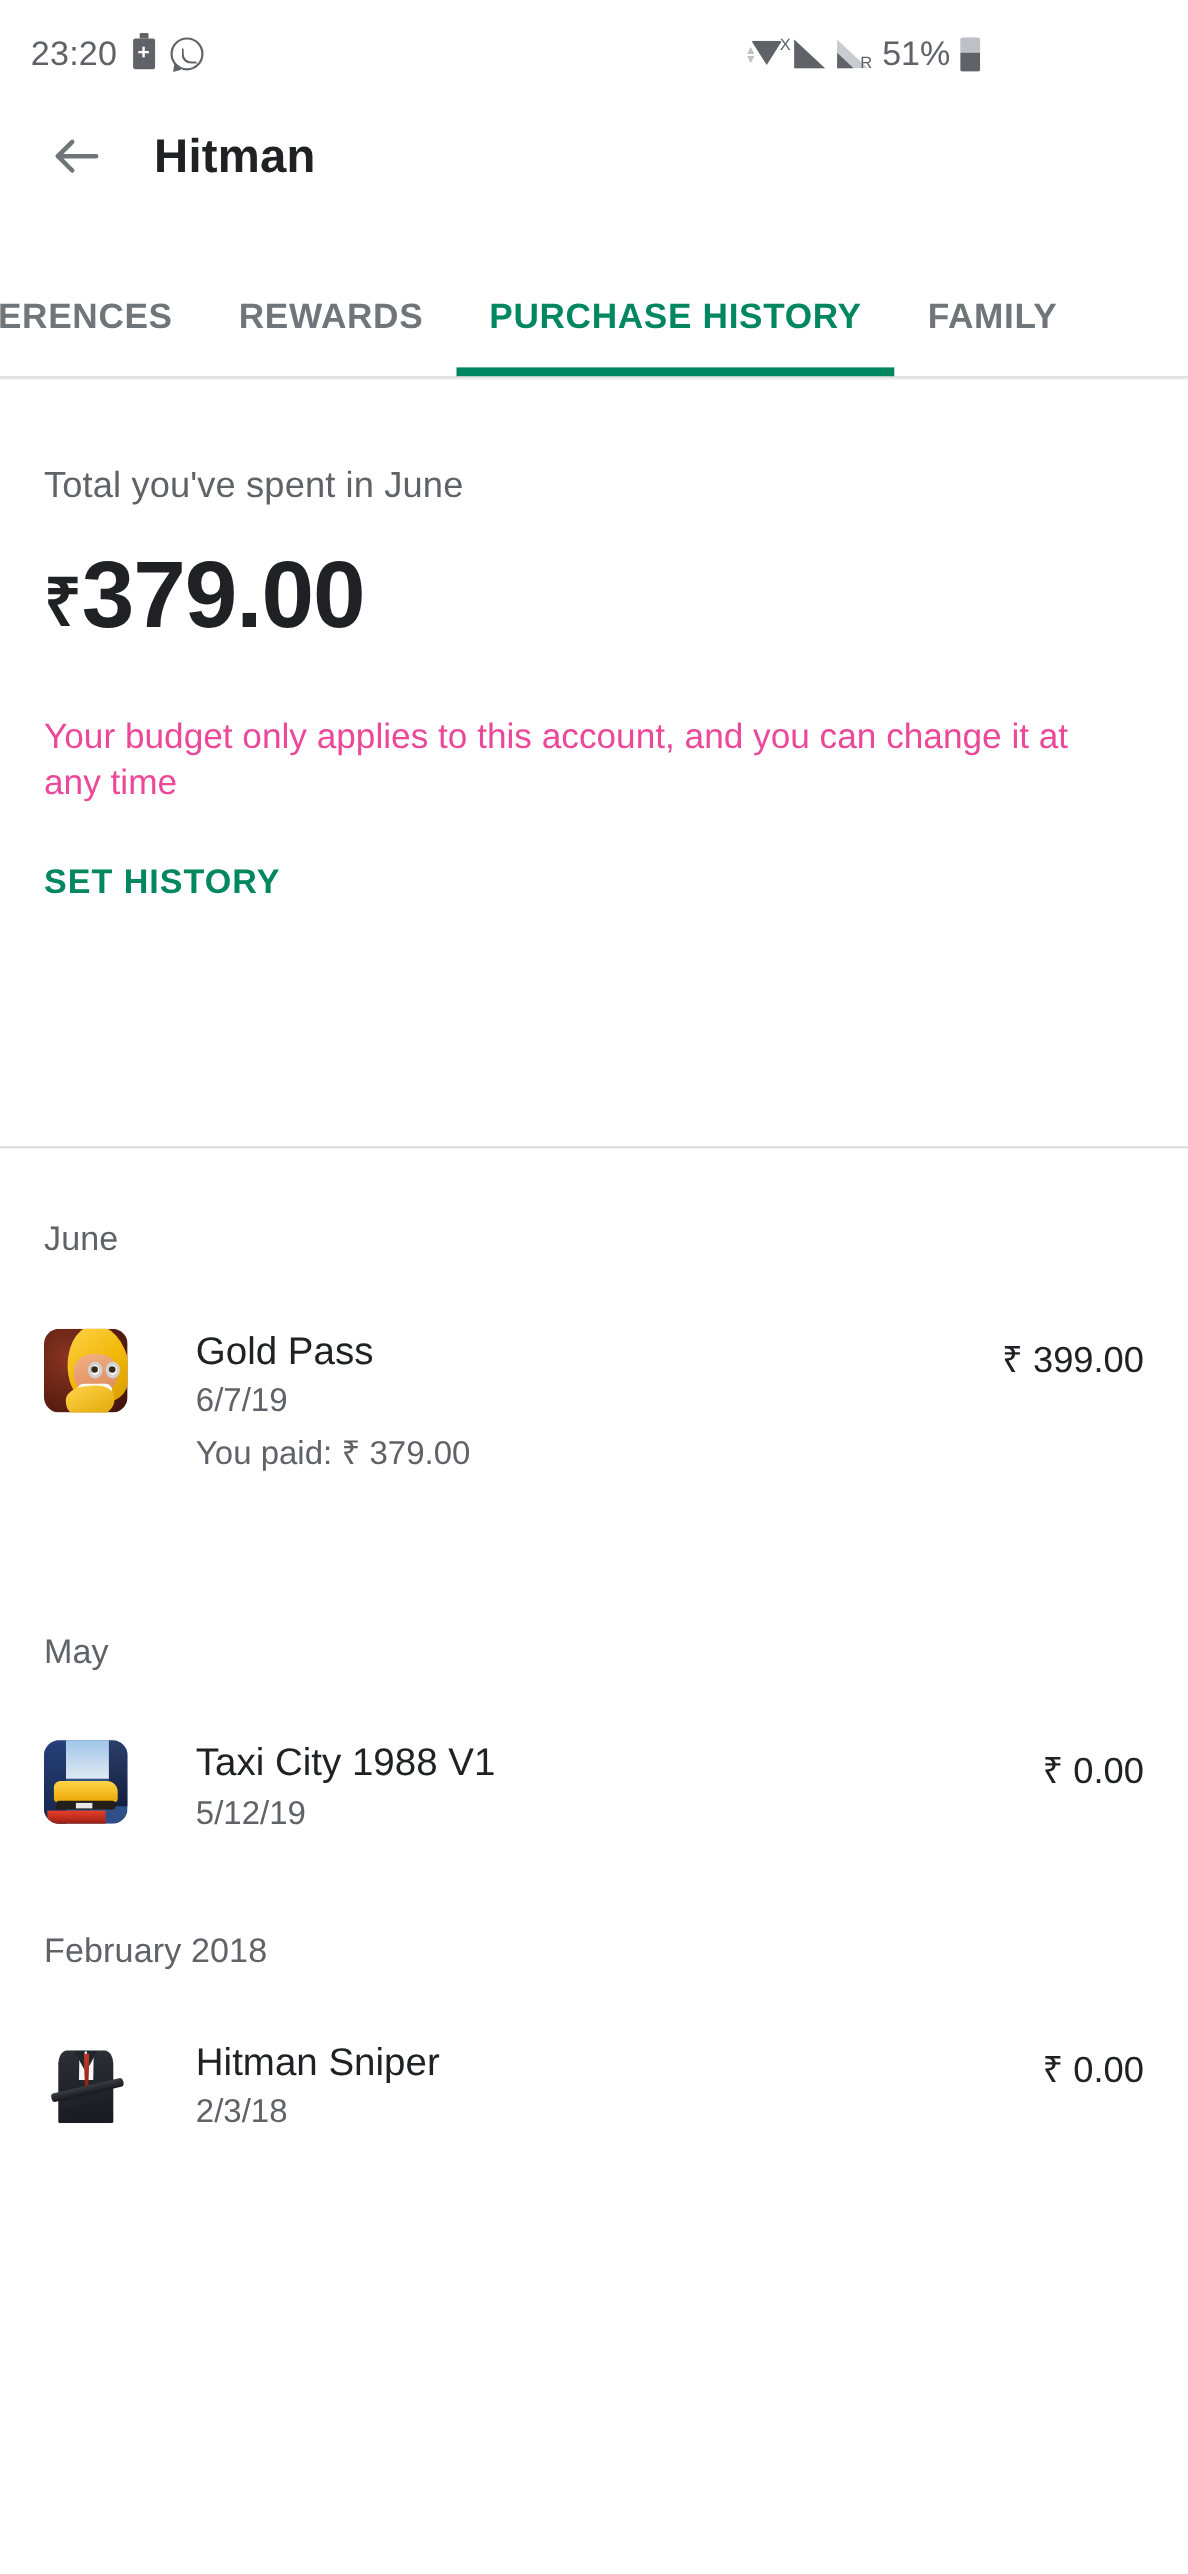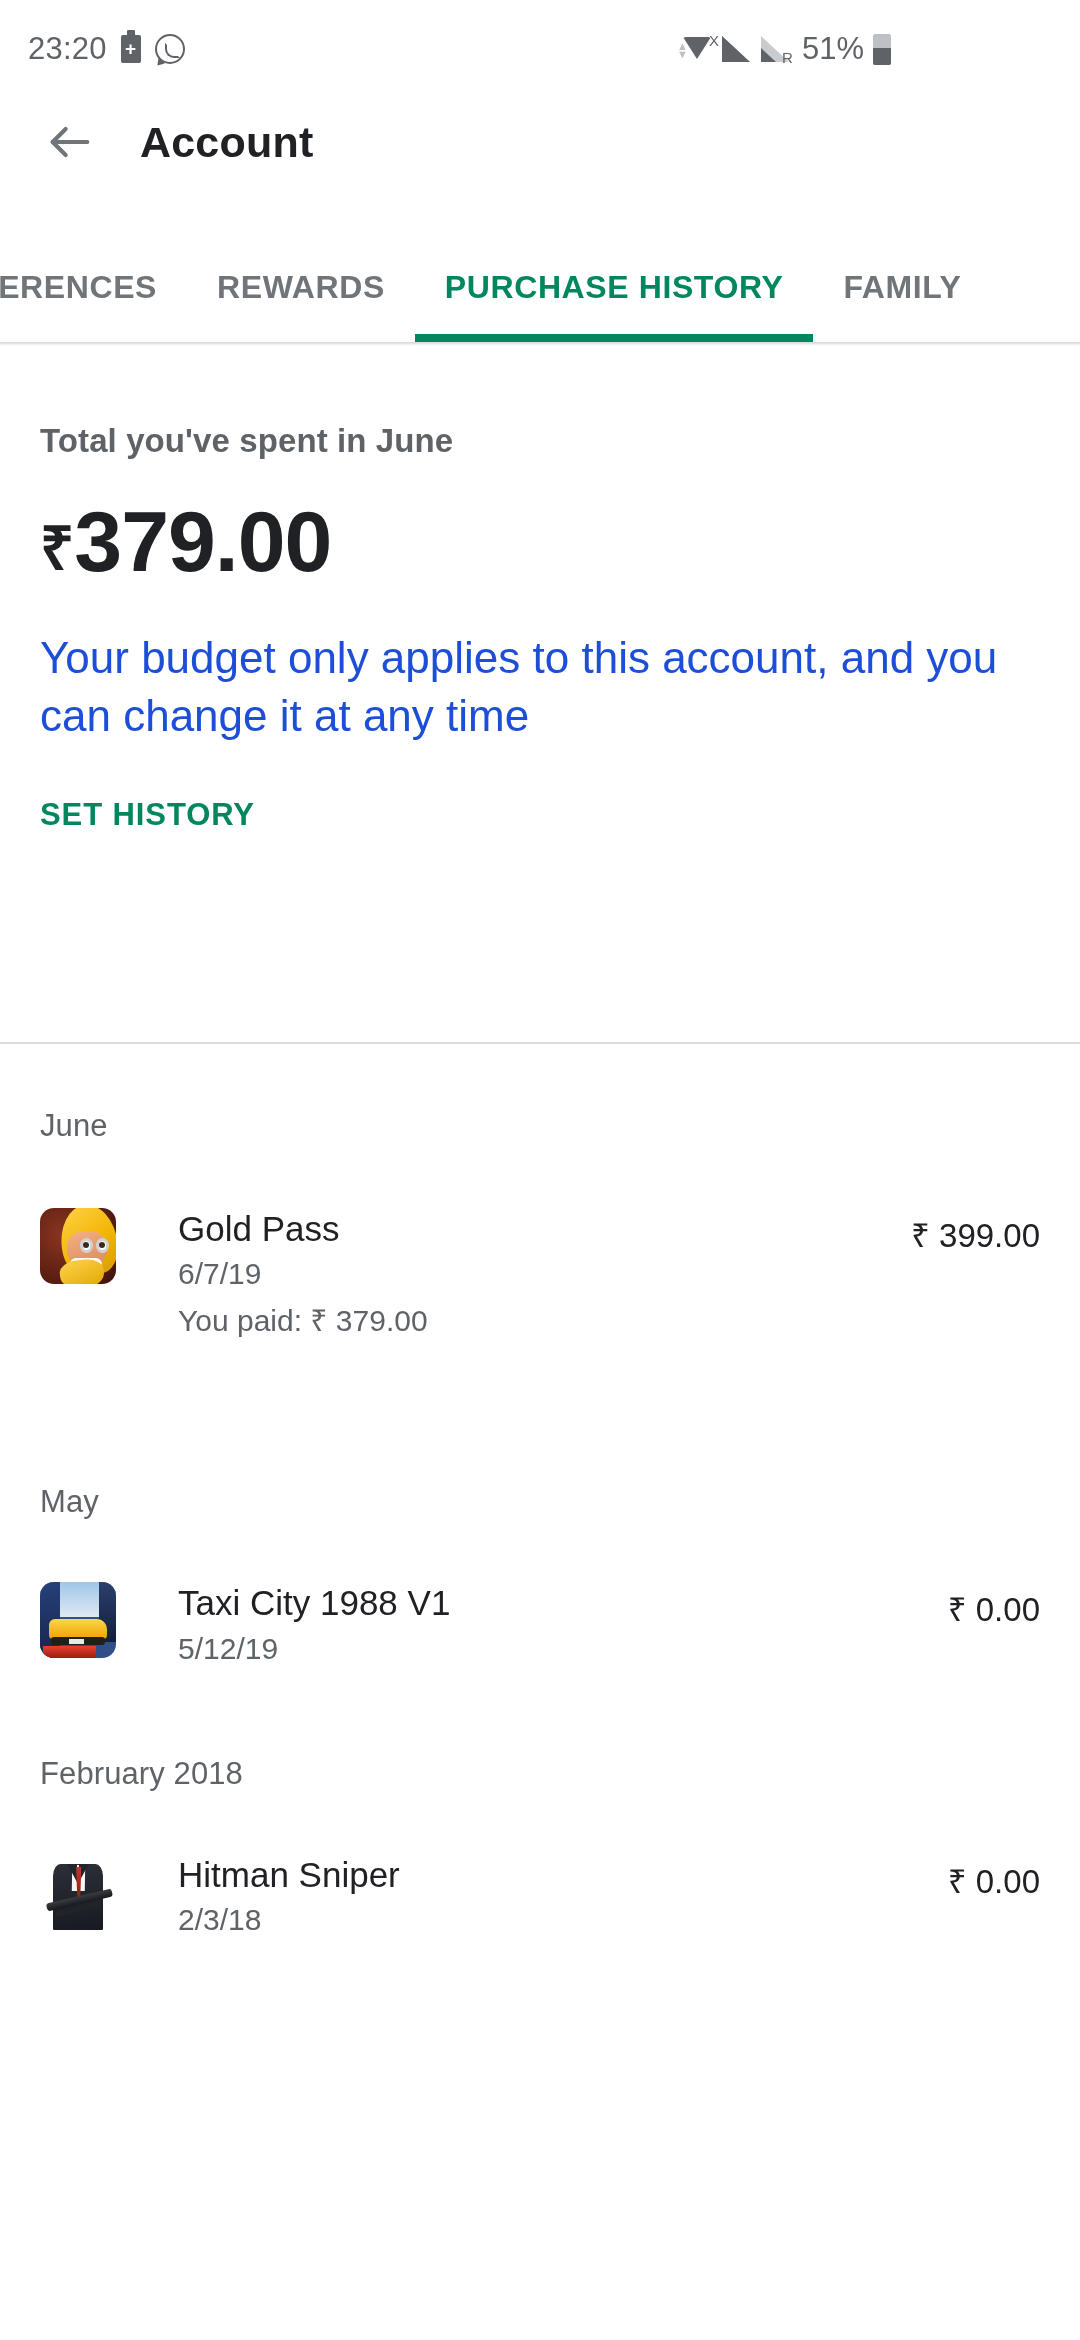--- a/index.html
+++ b/index.html
@@ -142,33 +142,33 @@
     background: linear-gradient(to bottom, rgba(0,0,0,.16), rgba(0,0,0,0));
   }
 
   
   .budget {
     position: absolute; top: 346px; left: 0; width: 1080px;
     padding: 0 40px;
   }
   .budget-label {
     margin-top: 76px;
-    font-size: 33px; color: #5f6368; font-weight: 700;
+    font-size: 33px; color: #5f6368; font-weight: 400;
     letter-spacing: .1px;
   }
   .budget-amount {
     margin-top: 38px;
     color: #202124; font-weight: 700;
     line-height: 1; white-space: nowrap;
   }
   .budget-amount .cur { font-size: 60px; font-weight: 700; vertical-align: 2px;}
   .budget-amount .num { font-size: 86px; font-weight: 700; letter-spacing: -1px;}
   .budget-desc {
-    margin-top: 45px;
-    font-size: 44px; color: #1d4ed8; line-height: 1.32;
+    margin-top: 64px;
+    font-size: 32px; color: #ec4899; line-height: 1.32;
     max-width: 960px;
   }
   .set-budget {
     display:inline-block;
     margin-top: 52px;
     font-size: 31px; font-weight: 700; letter-spacing: .9px;
     color: #01875f; cursor: pointer;
     background: none; border: none; padding: 0;
     font-family: "Liberation Sans", sans-serif;
   }
@@ -309,21 +309,21 @@
   </div>
 </div>
 
 <div class="app-bar">
   <div class="back-btn">
     <svg width="52" height="52" viewBox="0 0 24 24" fill="none" stroke="#70757a" stroke-width="1.9" stroke-linecap="round" stroke-linejoin="round">
       <line x1="20" y1="12" x2="4" y2="12"></line>
       <polyline points="10,6 4,12 10,18"></polyline>
     </svg>
   </div>
-  <div class="page-title">Account</div>
+  <div class="page-title">Hitman</div>
 </div>
 
 <div class="tab-bar">
   <div class="tab clipped">
     <span>FERENCES</span>
   </div>
   <div class="tab">
     <span>REWARDS</span>
   </div>
   <div class="tab active">

